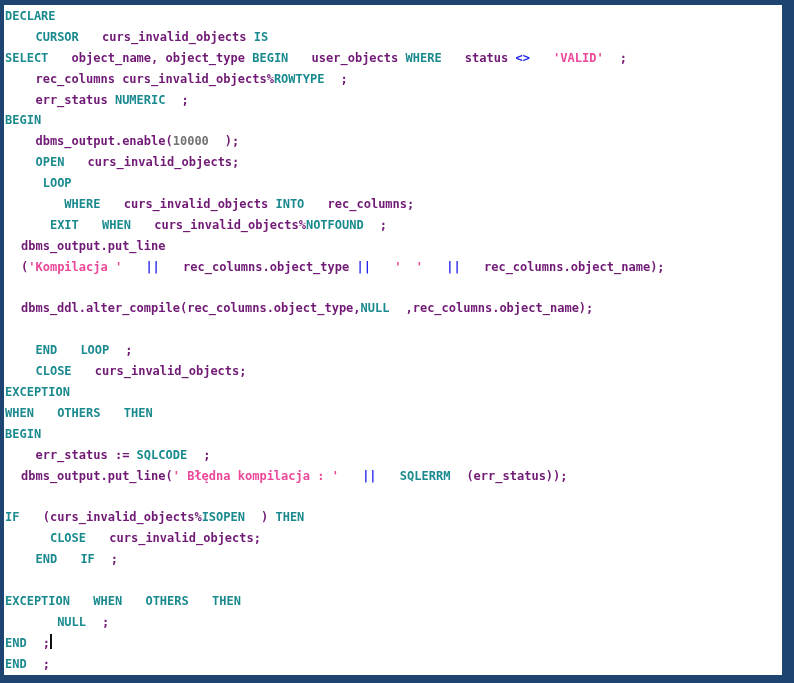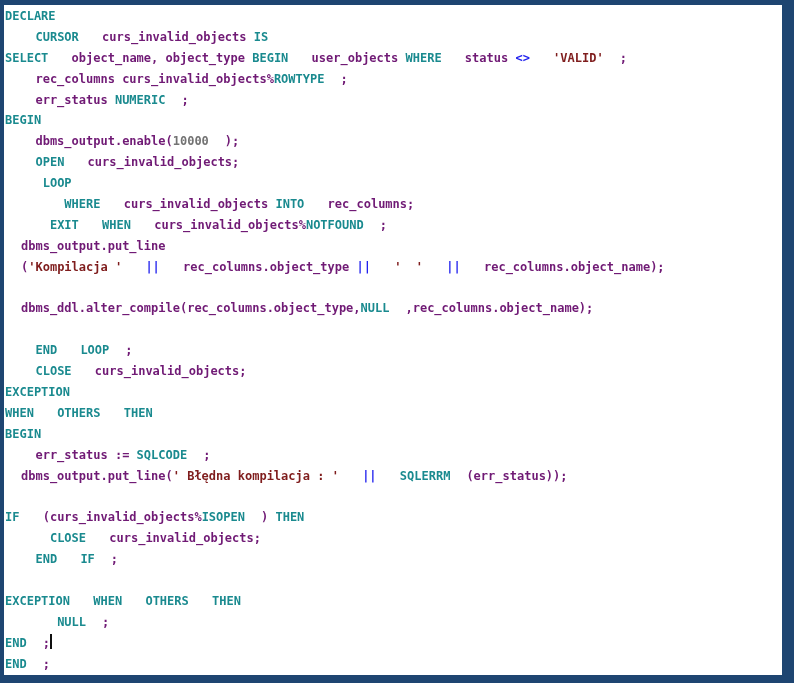--- a/index.html
+++ b/index.html
@@ -44,21 +44,21 @@
     font-size: 12px;
     white-space: pre;
     letter-spacing: 0px;
     color: #1d2a7a;
     font-weight: bold;
   }
 
   
   .t-kw   { color: #1a8a8f; }   
   .t-id   { color: #701a75; padding-left: 16px; }   
-  .t-str  { color: #7f1d1d; }   
+  .t-str  { color: #ec4899; }   
   .t-num  { color: #737373; }   
   .t-op   { color: #2222ee; }   
 
   .caret {
     display: inline-block;
     width: 2px;
     height: 15px;
     background: #101010;
     vertical-align: -2px;
     margin-left: 0px;

